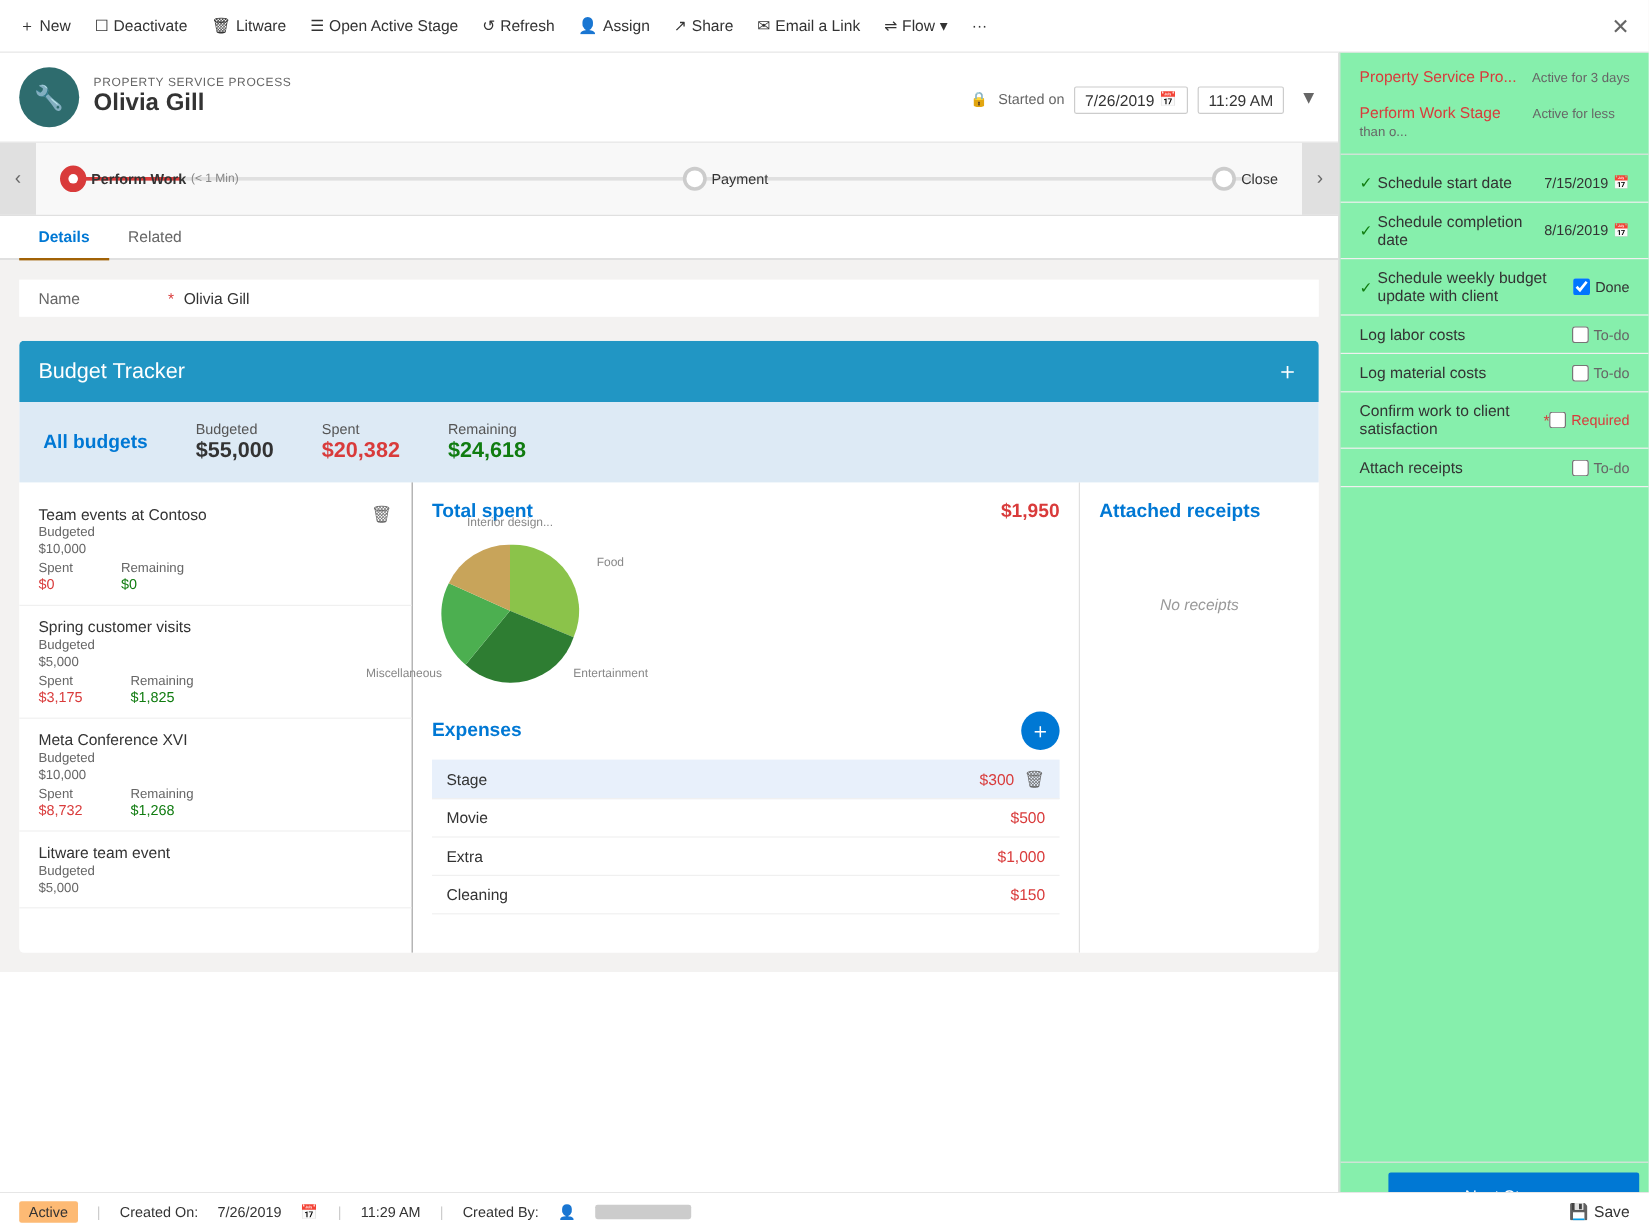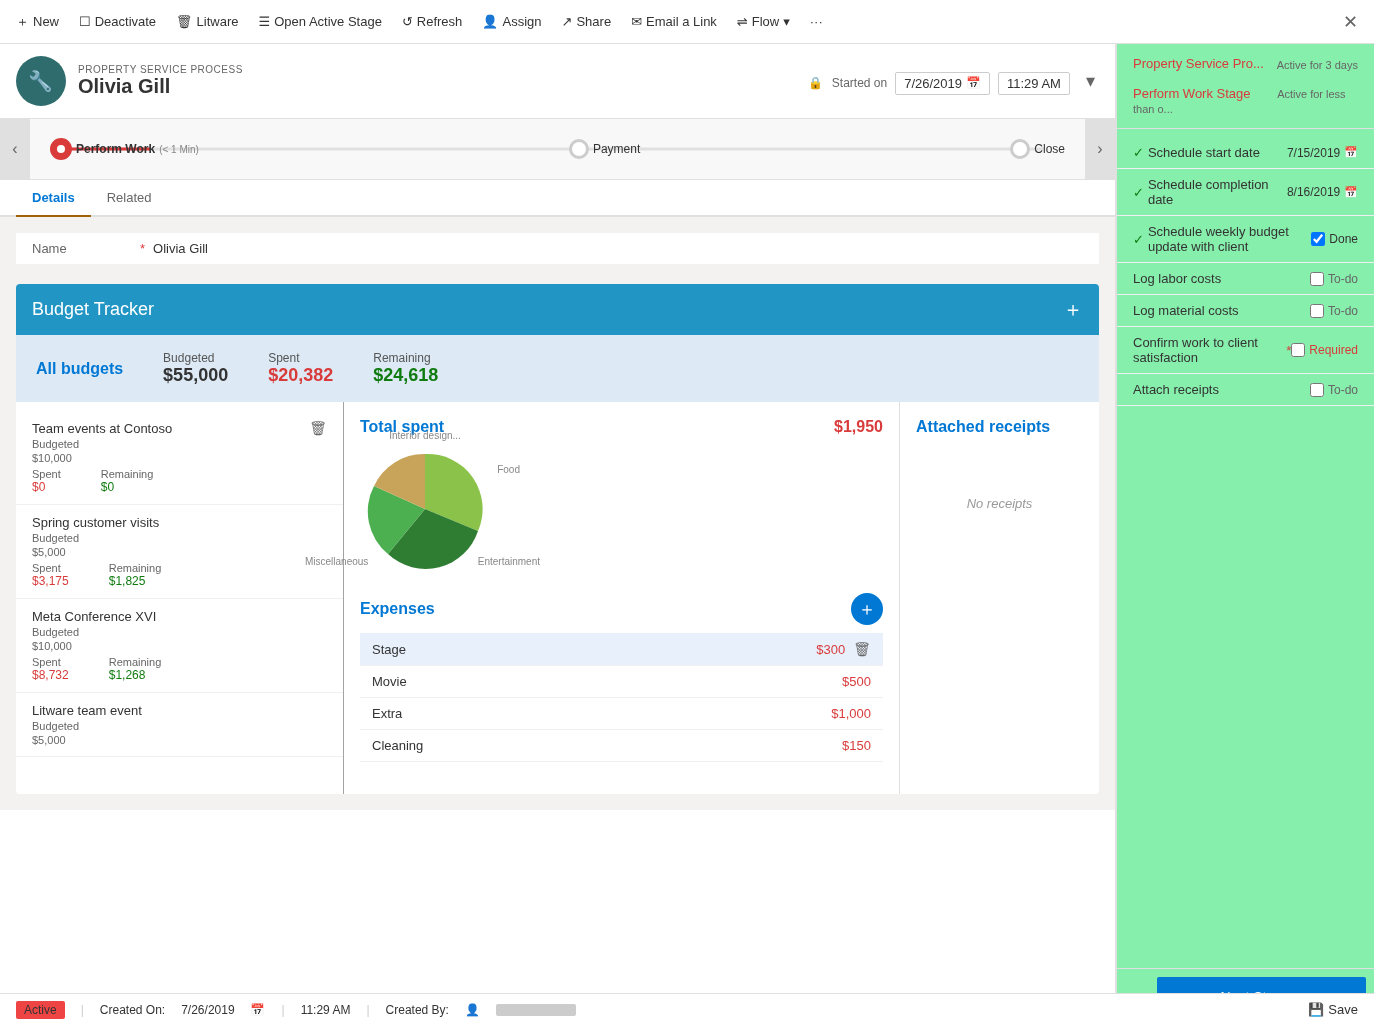--- a/index.html
+++ b/index.html
@@ -230,21 +230,21 @@
       border-radius: 2px;
     }
 
     
     .status-bar {
       height: 32px; background: #fff; border-top: 1px solid #e0e0e0;
       display: flex; align-items: center; padding: 0 16px;
       font-size: 12px; color: #333; gap: 16px;
       position: fixed; bottom: 0; left: 0; right: 0;
     }
-    .status-active { background: #ef4444; padding: 2px 8px; border-radius: 2px; }
+    .status-active { background: #fdba74; padding: 2px 8px; border-radius: 2px; }
     .save-btn {
       margin-left: auto; display: flex; align-items: center; gap: 4px;
       border: none; background: transparent; cursor: pointer;
       font-size: 13px; color: #333;
     }
 
     
     .pie-svg { width: 130px; height: 130px; }
   </style>
 </head>

